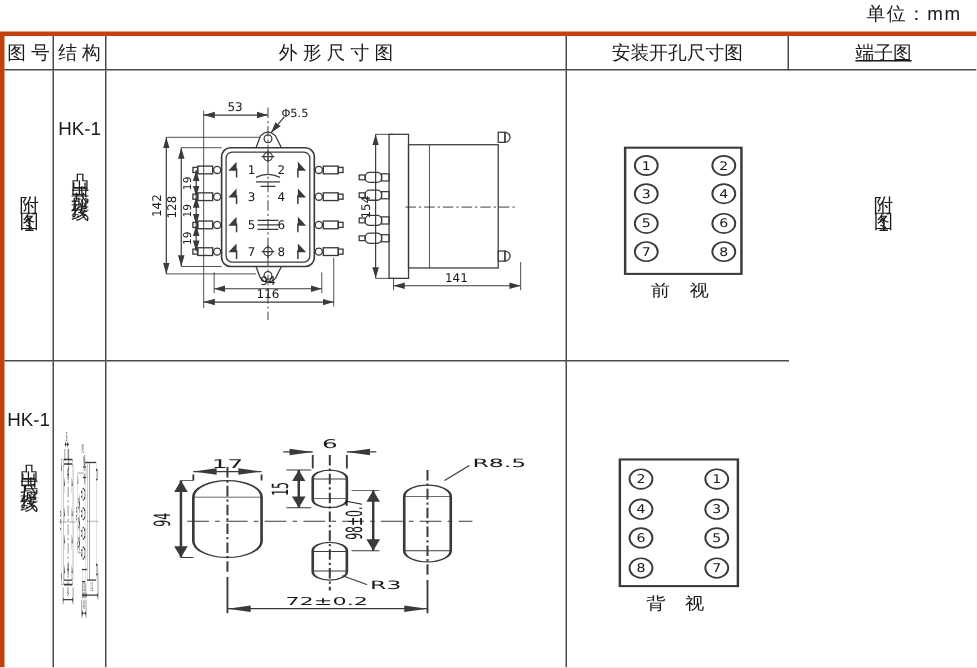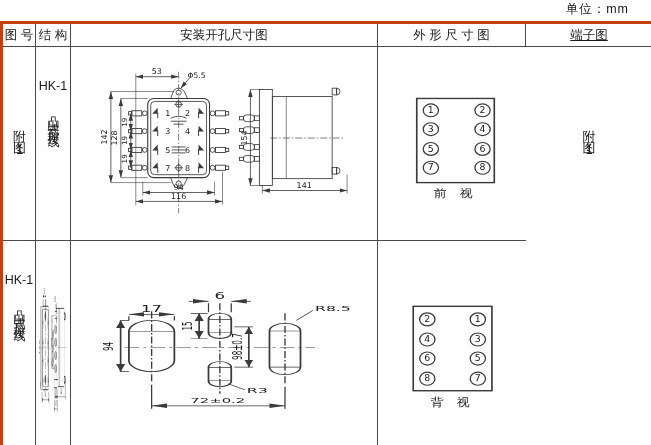--- a/index.html
+++ b/index.html
@@ -1,18 +1,18 @@
 <!DOCTYPE html>
 <html><head>
 <meta charset="utf-8">
 <style>
   html,body{margin:0;padding:0;background:#fff;}
   body{font-family:"Liberation Sans",sans-serif;color:#1a1a1a;}
   .page{position:relative;width:651px;height:445px;background:#fff;overflow:hidden;}
-  .unit{position:absolute;top:1px;right:22px;font-size:12.5px;letter-spacing:1px;}
+  .unit{position:absolute;top:1px;right:10px;font-size:12.5px;letter-spacing:1px;}
   .tbl{position:absolute;top:21px;left:0;width:649px;height:421px;display:grid;
        grid-template-columns:33px 35px 307px 148px 1fr;
        grid-template-rows:23px 194px 1fr;border:3px solid #c2410c;background:#fff;}
   .cell{border-right:1px solid #4a4a4a;border-bottom:1px solid #4a4a4a;position:relative;overflow:hidden;}
   .lastcol{border-right:none;text-decoration:underline;}
   .lastrow{border-bottom:none;}
   .hd{display:flex;align-items:center;justify-content:center;font-size:12.5px;white-space:pre;}
   .figcell{display:flex;align-items:center;justify-content:center;}
   .vt{writing-mode:vertical-rl;text-orientation:upright;}
   .fig{font-size:13px;letter-spacing:11px;}
@@ -71,22 +71,22 @@
 </svg>
 
 <div class="page">
 
   <div class="unit">单位：mm</div>
 
   <div class="tbl">
 
     <div class="cell hd">图 号</div>
     <div class="cell hd">结 构</div>
+    <div class="cell hd">外 形 尺 寸 图</div>
     <div class="cell hd">安装开孔尺寸图</div>
-    <div class="cell hd">外 形 尺 寸 图</div>
     <div class="cell hd lastcol">端子图</div>
 
     <div class="cell figcell">
       <div class="vt fig">附图1</div>
     </div>
 
     <div class="cell structcell">
       <div class="model">HK-1</div>
       <div class="vt stype">凸出式前接线</div>
     </div>

